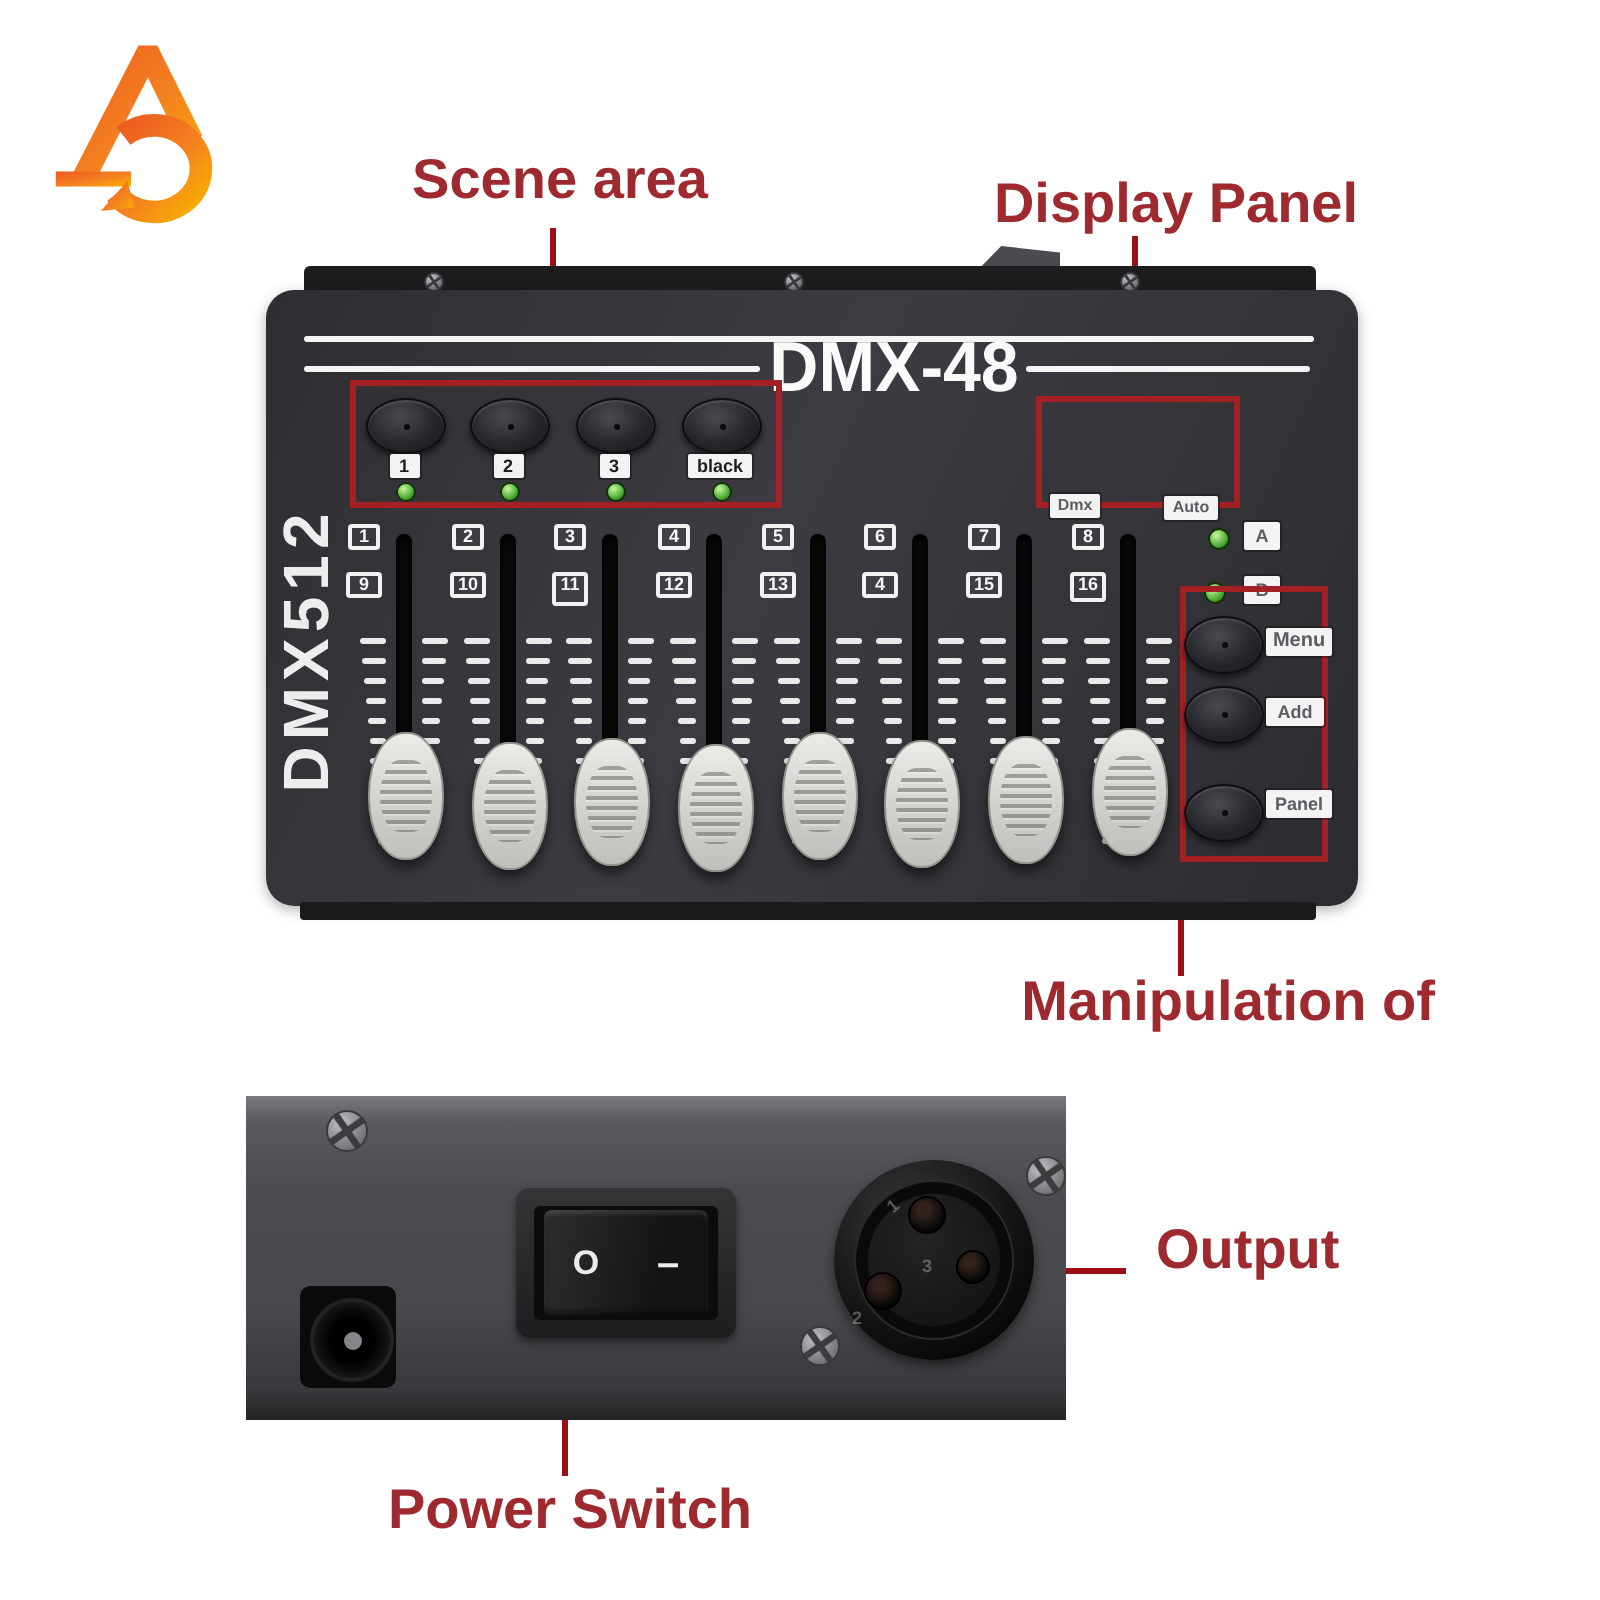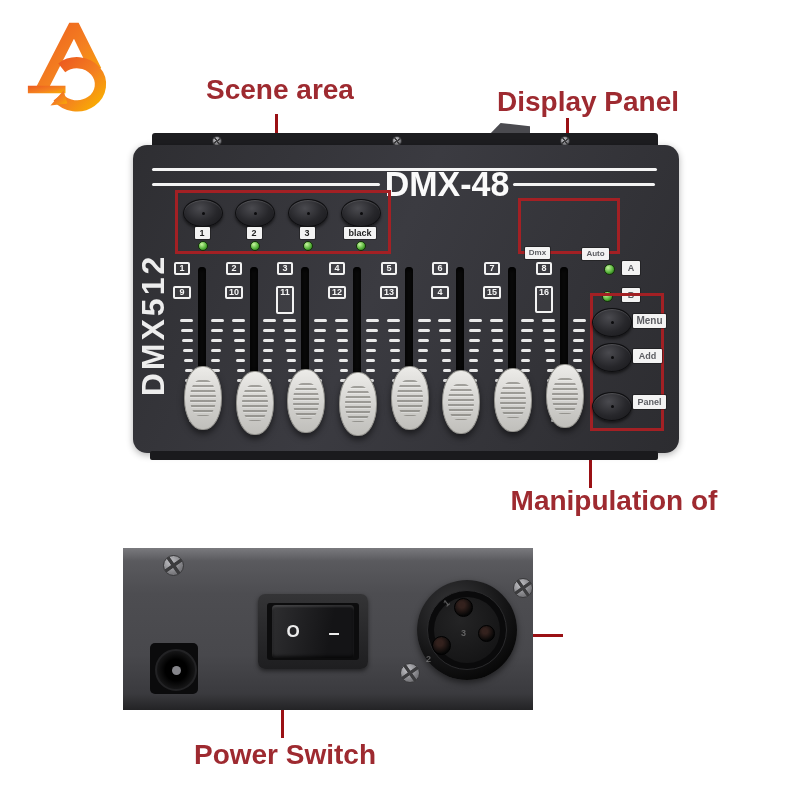--- a/index.html
+++ b/index.html
@@ -157,20 +157,21 @@
 <div class="ann" style="left:488px;top:88px;width:200px;">Display Panel</div>
 <div class="leader-v" style="left:566px;top:118px;height:80px;"></div>
 
 <div class="leader-v" style="left:589px;top:424px;height:64px;"></div>
 <div class="ann" style="left:494px;top:487px;width:240px;">
   <div>Manipulation of</div>
 </div>
 
 <div class="leader-h" style="left:486px;top:634px;width:77px;"></div>
 <div class="ann" style="left:578px;top:611px;width:130px;text-align:left;line-height:27px;">
+  <div>Output</div>
 </div>
 
 <div class="leader-v" style="left:281px;top:652px;height:86px;"></div>
 <div class="ann" style="left:180px;top:741px;width:210px;">Power Switch</div>
 
 <div class="top-bump"></div>
 <div class="top-strip">
   <div class="screw" style="left:60px;top:3px;width:8px;height:8px;"></div>
   <div class="screw" style="left:240px;top:3px;width:8px;height:8px;"></div>
   <div class="screw" style="left:408px;top:3px;width:8px;height:8px;"></div>
@@ -269,21 +270,21 @@
       <div class="tick" style="left: 106.2px; top: 254px; width: 5.8px;"></div>
       <div class="tick" style="left: 130px; top: 254px; width: 5.8px;"></div>
       <div class="tick" style="left: 107.1px; top: 264px; width: 4.9px;"></div>
       <div class="tick" style="left: 130px; top: 264px; width: 4.9px;"></div>
       <div class="tick" style="left: 108px; top: 274px; width: 4px;"></div>
       <div class="tick" style="left: 130px; top: 274px; width: 4px;"></div>
       <div class="cap" style="left: 103px; top: 226px;">
         <div class="cap-ridges"></div>
       </div>
       <div class="chan" style="left: 144px; top: 117px; width: 16px; height: 13px; line-height: 9px;">3</div>
-      <div class="chan" style="left: 143px; top: 141px; width: 18px; height: 28px; line-height: 9px;">11</div>
+      <div class="chan" style="left: 143px; top: 141px; width: 18px; height: 17px; line-height: 9px;">11</div>
       <div class="slot" style="left: 168px; top: 122px; height: 160px;"></div>
       <div class="tick" style="left: 150px; top: 174px; width: 13px;"></div>
       <div class="tick" style="left: 181px; top: 174px; width: 13px;"></div>
       <div class="tick" style="left: 150.9px; top: 184px; width: 12.1px;"></div>
       <div class="tick" style="left: 181px; top: 184px; width: 12.1px;"></div>
       <div class="tick" style="left: 151.8px; top: 194px; width: 11.2px;"></div>
       <div class="tick" style="left: 181px; top: 194px; width: 11.2px;"></div>
       <div class="tick" style="left: 152.7px; top: 204px; width: 10.3px;"></div>
       <div class="tick" style="left: 181px; top: 204px; width: 10.3px;"></div>
       <div class="tick" style="left: 153.6px; top: 214px; width: 9.4px;"></div>
@@ -409,21 +410,21 @@
       <div class="tick" style="left: 364.2px; top: 254px; width: 5.8px;"></div>
       <div class="tick" style="left: 388px; top: 254px; width: 5.8px;"></div>
       <div class="tick" style="left: 365.1px; top: 264px; width: 4.9px;"></div>
       <div class="tick" style="left: 388px; top: 264px; width: 4.9px;"></div>
       <div class="tick" style="left: 366px; top: 274px; width: 4px;"></div>
       <div class="tick" style="left: 388px; top: 274px; width: 4px;"></div>
       <div class="cap" style="left: 361px; top: 223px;">
         <div class="cap-ridges"></div>
       </div>
       <div class="chan" style="left: 403px; top: 117px; width: 16px; height: 13px; line-height: 9px;">8</div>
-      <div class="chan" style="left: 402px; top: 141px; width: 18px; height: 27px; line-height: 9px;">16</div>
+      <div class="chan" style="left: 402px; top: 141px; width: 18px; height: 15px; line-height: 9px;">16</div>
       <div class="slot" style="left: 427px; top: 122px; height: 160px;"></div>
       <div class="tick" style="left: 409px; top: 174px; width: 13px;"></div>
       <div class="tick" style="left: 440px; top: 174px; width: 13px;"></div>
       <div class="tick" style="left: 409.9px; top: 184px; width: 12.1px;"></div>
       <div class="tick" style="left: 440px; top: 184px; width: 12.1px;"></div>
       <div class="tick" style="left: 410.8px; top: 194px; width: 11.2px;"></div>
       <div class="tick" style="left: 440px; top: 194px; width: 11.2px;"></div>
       <div class="tick" style="left: 411.7px; top: 204px; width: 10.3px;"></div>
       <div class="tick" style="left: 440px; top: 204px; width: 10.3px;"></div>
       <div class="tick" style="left: 412.6px; top: 214px; width: 9.4px;"></div>

